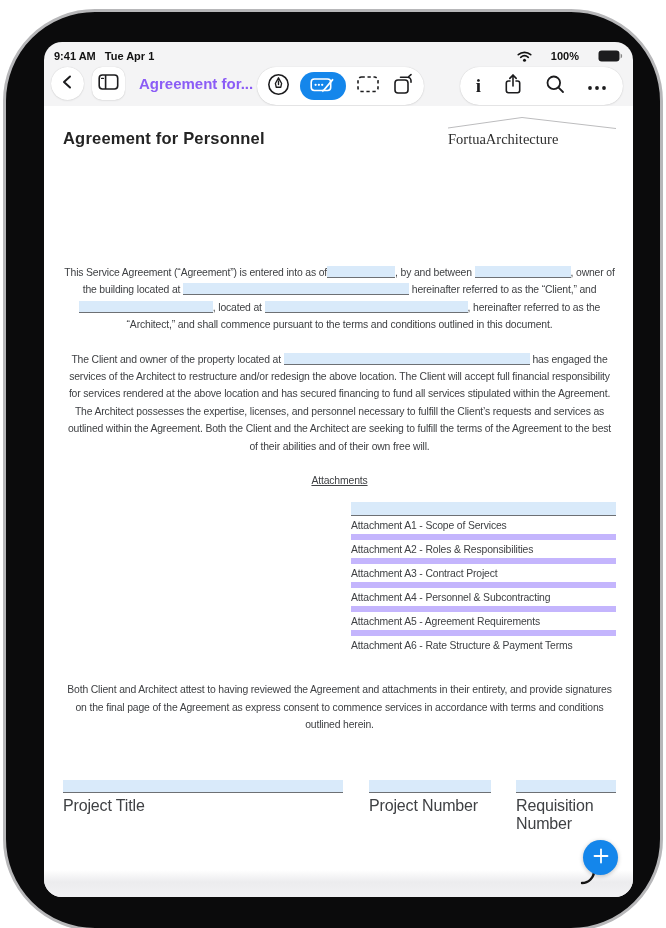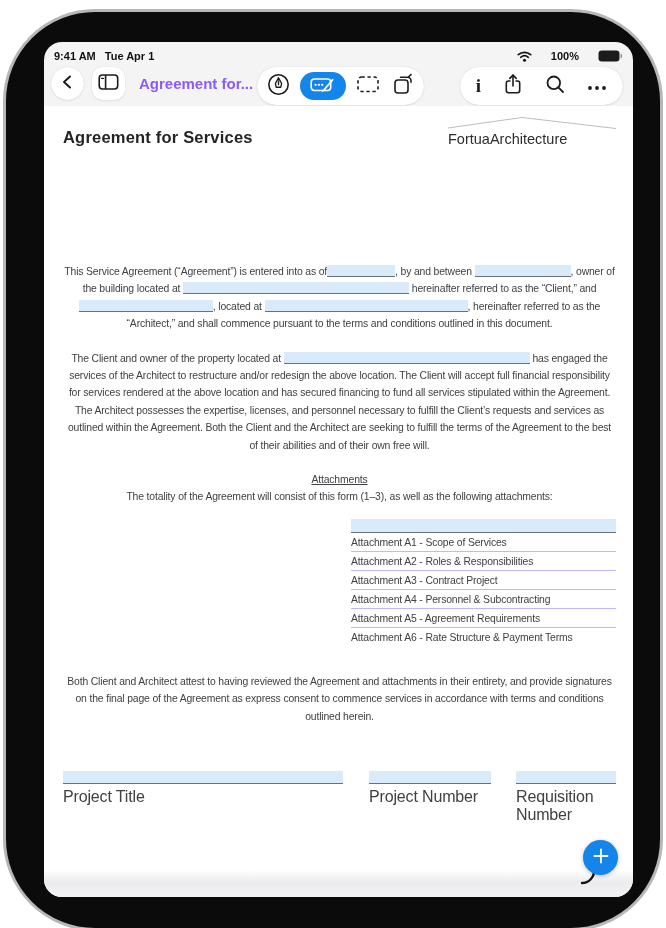--- a/index.html
+++ b/index.html
@@ -50,34 +50,34 @@
                 font-weight:600; color:#1c1c1e; line-height:1; }
 
   
   .page { position:absolute; top:64px; left:0; right:0; bottom:27px; background:#fff;
           padding:10px 17px 0 19px; overflow:hidden; }
   .doc-head { display:flex; justify-content:space-between; align-items:flex-end;
               margin-bottom:116px; }
   .doc-title { font-size:16.5px; font-weight:700; letter-spacing:.2px; color:#242424; }
   .logo { width:168px; }
   .logo svg { display:block; margin:0 0 2px 0; }
-  .logo-text { font-size:14.5px; font-weight:500; color:#2d2d2d; white-space:nowrap; }
+  .logo-text { font-size:14.5px; font-weight:500; color:#2d2d2d; white-space:nowrap;font-family:Liberation Serif, serif; }
 
   .para { font-size:10.4px; line-height:17.4px; color:#3f4144; letter-spacing:-.15px;
           margin:0 0 17px 0;text-align:center; }
   .blank { display:inline-block; background:#d9eafa; border-bottom:1px solid #6d7074;
            height:12px; vertical-align:-2px; }
   .w1{width:68px} .w2{width:96px} .w3{width:226px} .w4{width:134px} .w5{width:203px} .w6{width:246px}
 
   .att-heading { text-decoration:underline; }
 
   .att-table { width:265px; margin:13px 0 27px auto; }
   .att-field-row { border-bottom:1px solid #6d7074; }
   .att-field { display:block; height:13px; background:#d9eafa; }
-  .att-row { border-bottom:1px solid #c4b5fd; font-size:10.4px; letter-spacing:-.15px;
+  .att-row { border-bottom:6px solid #c4b5fd; font-size:10.4px; letter-spacing:-.15px;
              color:#3f4144; padding:4px 0 3px 0; }
   .att-row.last { border-bottom:none; }
 
   .footer-row { display:flex; margin-top:46px; }
   .ff1 { width:280px; margin-right:26px; }
   .ff2 { width:122px; margin-right:25px; }
   .ff3 { flex:1; }
   .ff-box { height:13px; background:#d9eafa; border-bottom:1px solid #6d7074; }
   .ff-label { font-size:16px; letter-spacing:-.15px; color:#3f4144; margin-top:4px; }
 
@@ -214,35 +214,35 @@
               <circle cx="10" cy="3" r="1.9" fill="#1c1c1e"></circle>
               <circle cx="17" cy="3" r="1.9" fill="#1c1c1e"></circle>
             </svg>
           </span>
         </div>
       </div>
     </div>
 
     <div class="page">
       <div class="doc-head">
-        <div class="doc-title">Agreement for Services</div>
+        <div class="doc-title">Agreement for Personnel</div>
         <div class="logo">
           <svg width="168" height="13" viewBox="0 0 168 13">
             <polyline points="0,12 74,1.5 168,12.5" fill="none" stroke="#bcbcbe" stroke-width="1"></polyline>
           </svg>
           <div class="logo-text">FortuaArchitecture</div>
         </div>
       </div>
 
       <p class="para"><span>This Service Agreement (“Agreement”) is entered into as of</span><span class="blank w1"></span><span>, by and between </span><span class="blank w2"></span><span>, owner of the building located at </span><span class="blank w3"></span><span> hereinafter referred to as the “Client,” and </span><span class="blank w4"></span><span>, located at </span><span class="blank w5"></span><span>, hereinafter referred to as the “Architect,” and shall commence pursuant to the terms and conditions outlined in this document.</span></p>
 
       <p class="para"><span>The Client and owner of the property located at </span><span class="blank w6"></span><span> has engaged the services of the Architect to restructure and/or redesign the above location. The Client will accept full financial responsibility for services rendered at the above location and has secured financing to fund all services stipulated within the Agreement. The Architect possesses the expertise, licenses, and personnel necessary to fulfill the Client’s requests and services as outlined within the Agreement. Both the Client and the Architect are seeking to fulfill the terms of the Agreement to the best of their abilities and of their own free will.</span></p>
 
 
-      <p class="para" style="margin-bottom:0;"><span class="att-heading">Attachments</span><br><span>The totality of the Agreement will consist of this form (1–3), as well as the following attachments:</span></p>
+      <p class="para" style="margin-bottom:0;"><span class="att-heading">Attachments</span><br></p>
 
       <div class="att-table">
         <div class="att-field-row">
             <span class="att-field"></span>
           </div>
         <div class="att-row">Attachment A1 - Scope of Services</div>
         <div class="att-row">Attachment A2 - Roles &amp; Responsibilities</div>
         <div class="att-row">Attachment A3 - Contract Project</div>
         <div class="att-row">Attachment A4 - Personnel &amp; Subcontracting</div>
         <div class="att-row">Attachment A5 - Agreement Requirements</div>

